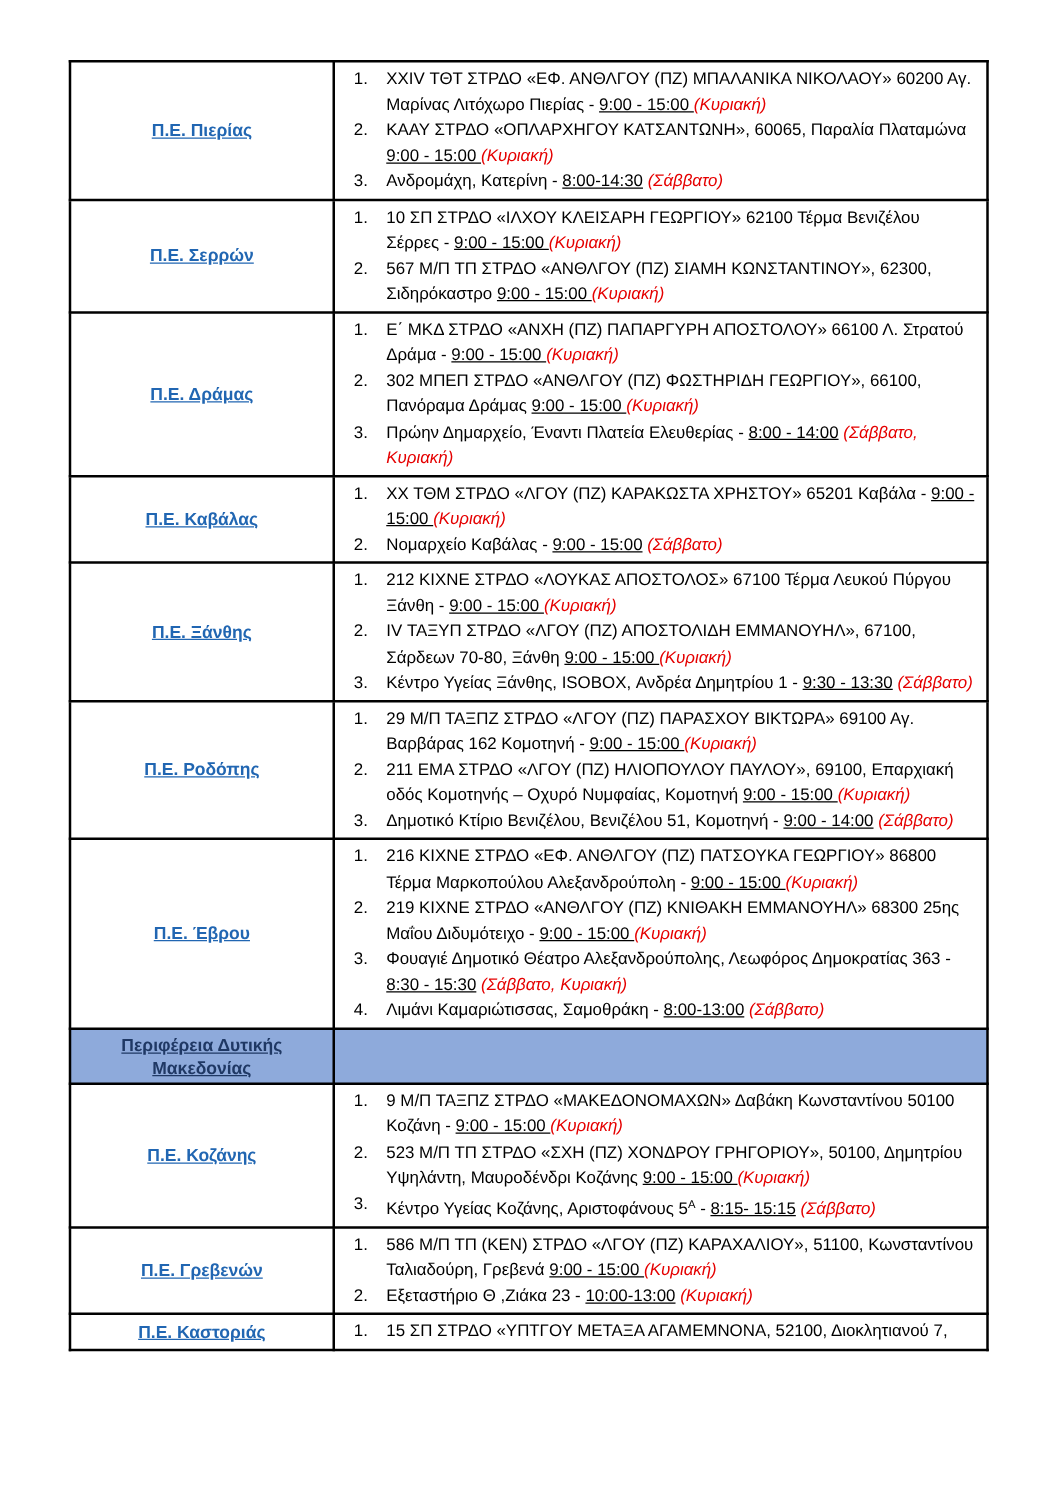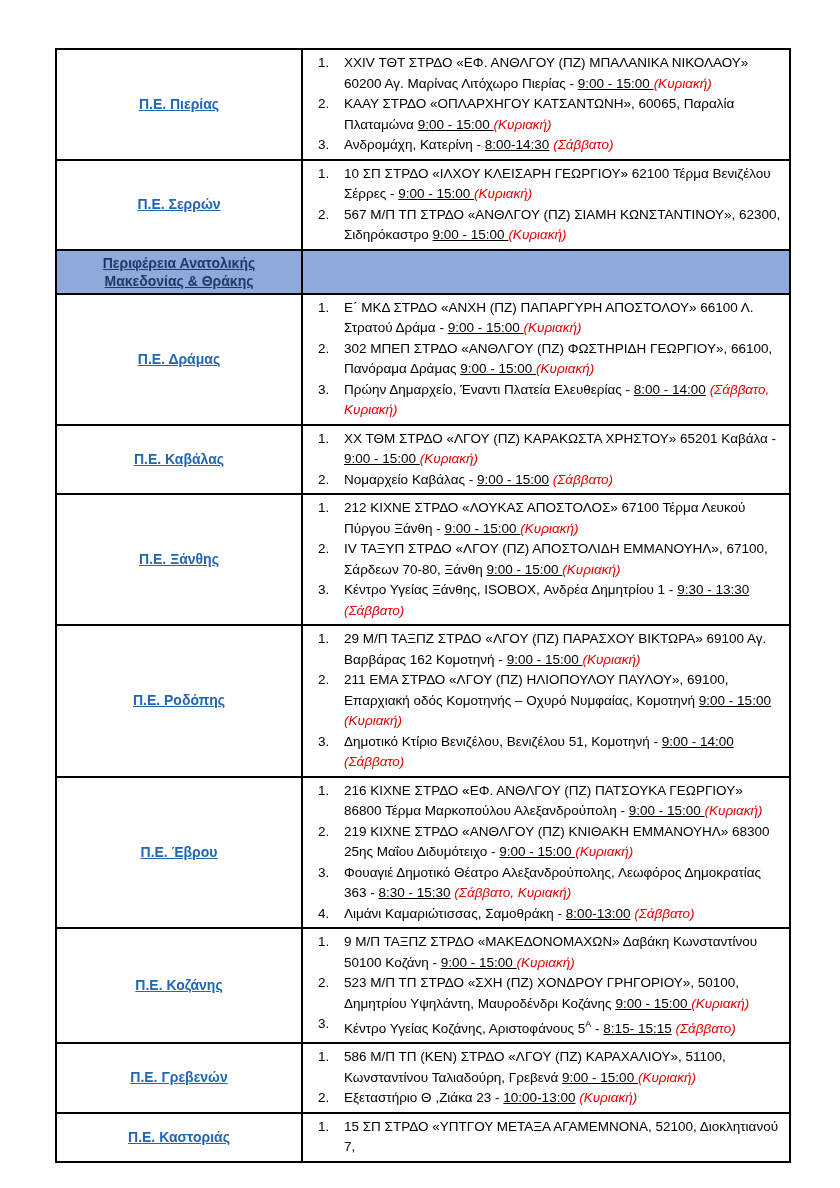--- a/index.html
+++ b/index.html
@@ -19,21 +19,21 @@
     font-family: "Liberation Sans", sans-serif;
     color: var(--body-text);
   }
   .page { position: relative; width: 840px; height: 1188px; overflow: hidden; background: var(--page-bg); }
   table.schedule {
     position: absolute; left: 55px; top: 48px;
     width: 736px;
     border-collapse: collapse; table-layout: fixed;
   }
   td { border: 2px solid var(--border); vertical-align: middle; }
-  td.region-cell { width: 246px; text-align: center; padding: 2px 4px; }
+  td.region-cell { width: 211px; text-align: center; padding: 2px 4px; }
   .region-label {
     color: var(--region-link);
     font-weight: bold;
     text-decoration: underline;
     font-size: 14px;
     line-height: 19px;
     cursor: pointer;
   }
   td.header-cell {
     width: 211px;
@@ -85,24 +85,20 @@
               <span class="item-num">1.</span>
               <span class="item-text"><span>10 ΣΠ ΣΤΡΔΟ «ΙΛΧΟΥ ΚΛΕΙΣΑΡΗ ΓΕΩΡΓΙΟΥ» 62100 Τέρμα Βενιζέλου Σέρρες - </span><span class="seg-time">9:00 - 15:00 </span><span class="seg-day">(Κυριακή)</span></span>
             </div>
             <div class="item">
               <span class="item-num">2.</span>
               <span class="item-text"><span>567 Μ/Π ΤΠ ΣΤΡΔΟ «ΑΝΘΛΓΟΥ (ΠΖ) ΣΙΑΜΗ ΚΩΝΣΤΑΝΤΙΝΟΥ», 62300, Σιδηρόκαστρο </span><span class="seg-time">9:00 - 15:00 </span><span class="seg-day">(Κυριακή)</span></span>
             </div>
           </td>
         </tr>
         <tr>
-          <td class="header-cell">Περιφέρεια Ανατολικής Μακεδονίας &amp; Θράκης</td>
-          <td class="header-cell-empty"></td>
-        </tr>
-        <tr>
           <td class="region-cell"><span class="region-label">Π.Ε. Δράμας</span></td>
           <td class="items-cell">
             <div class="item">
               <span class="item-num">1.</span>
               <span class="item-text"><span>Ε΄ ΜΚΔ ΣΤΡΔΟ «ΑΝΧΗ (ΠΖ) ΠΑΠΑΡΓΥΡΗ ΑΠΟΣΤΟΛΟΥ» 66100 Λ. Στρατού Δράμα - </span><span class="seg-time">9:00 - 15:00 </span><span class="seg-day">(Κυριακή)</span></span>
             </div>
             <div class="item">
               <span class="item-num">2.</span>
               <span class="item-text"><span>302 ΜΠΕΠ ΣΤΡΔΟ «ΑΝΘΛΓΟΥ (ΠΖ) ΦΩΣΤΗΡΙΔΗ ΓΕΩΡΓΙΟΥ», 66100, Πανόραμα Δράμας </span><span class="seg-time">9:00 - 15:00 </span><span class="seg-day">(Κυριακή)</span></span>
             </div>
@@ -172,20 +168,24 @@
             </div>
             <div class="item">
               <span class="item-num">3.</span>
               <span class="item-text"><span>Φουαγιέ Δημοτικό Θέατρο Αλεξανδρούπολης, Λεωφόρος Δημοκρατίας 363 - </span><span class="seg-time">8:30 - 15:30</span><span> </span><span class="seg-day">(Σάββατο, Κυριακή)</span></span>
             </div>
             <div class="item">
               <span class="item-num">4.</span>
               <span class="item-text"><span>Λιμάνι Καμαριώτισσας, Σαμοθράκη - </span><span class="seg-time">8:00-13:00</span><span> </span><span class="seg-day">(Σάββατο)</span></span>
             </div>
           </td>
+        </tr>
+        <tr>
+          <td class="header-cell">Περιφέρεια Δυτικής Μακεδονίας</td>
+          <td class="header-cell-empty"></td>
         </tr>
         <tr>
           <td class="region-cell"><span class="region-label">Π.Ε. Κοζάνης</span></td>
           <td class="items-cell">
             <div class="item">
               <span class="item-num">1.</span>
               <span class="item-text"><span>9 Μ/Π ΤΑΞΠΖ ΣΤΡΔΟ «ΜΑΚΕΔΟΝΟΜΑΧΩΝ» Δαβάκη Κωνσταντίνου 50100 Κοζάνη - </span><span class="seg-time">9:00 - 15:00 </span><span class="seg-day">(Κυριακή)</span></span>
             </div>
             <div class="item">
               <span class="item-num">2.</span>

